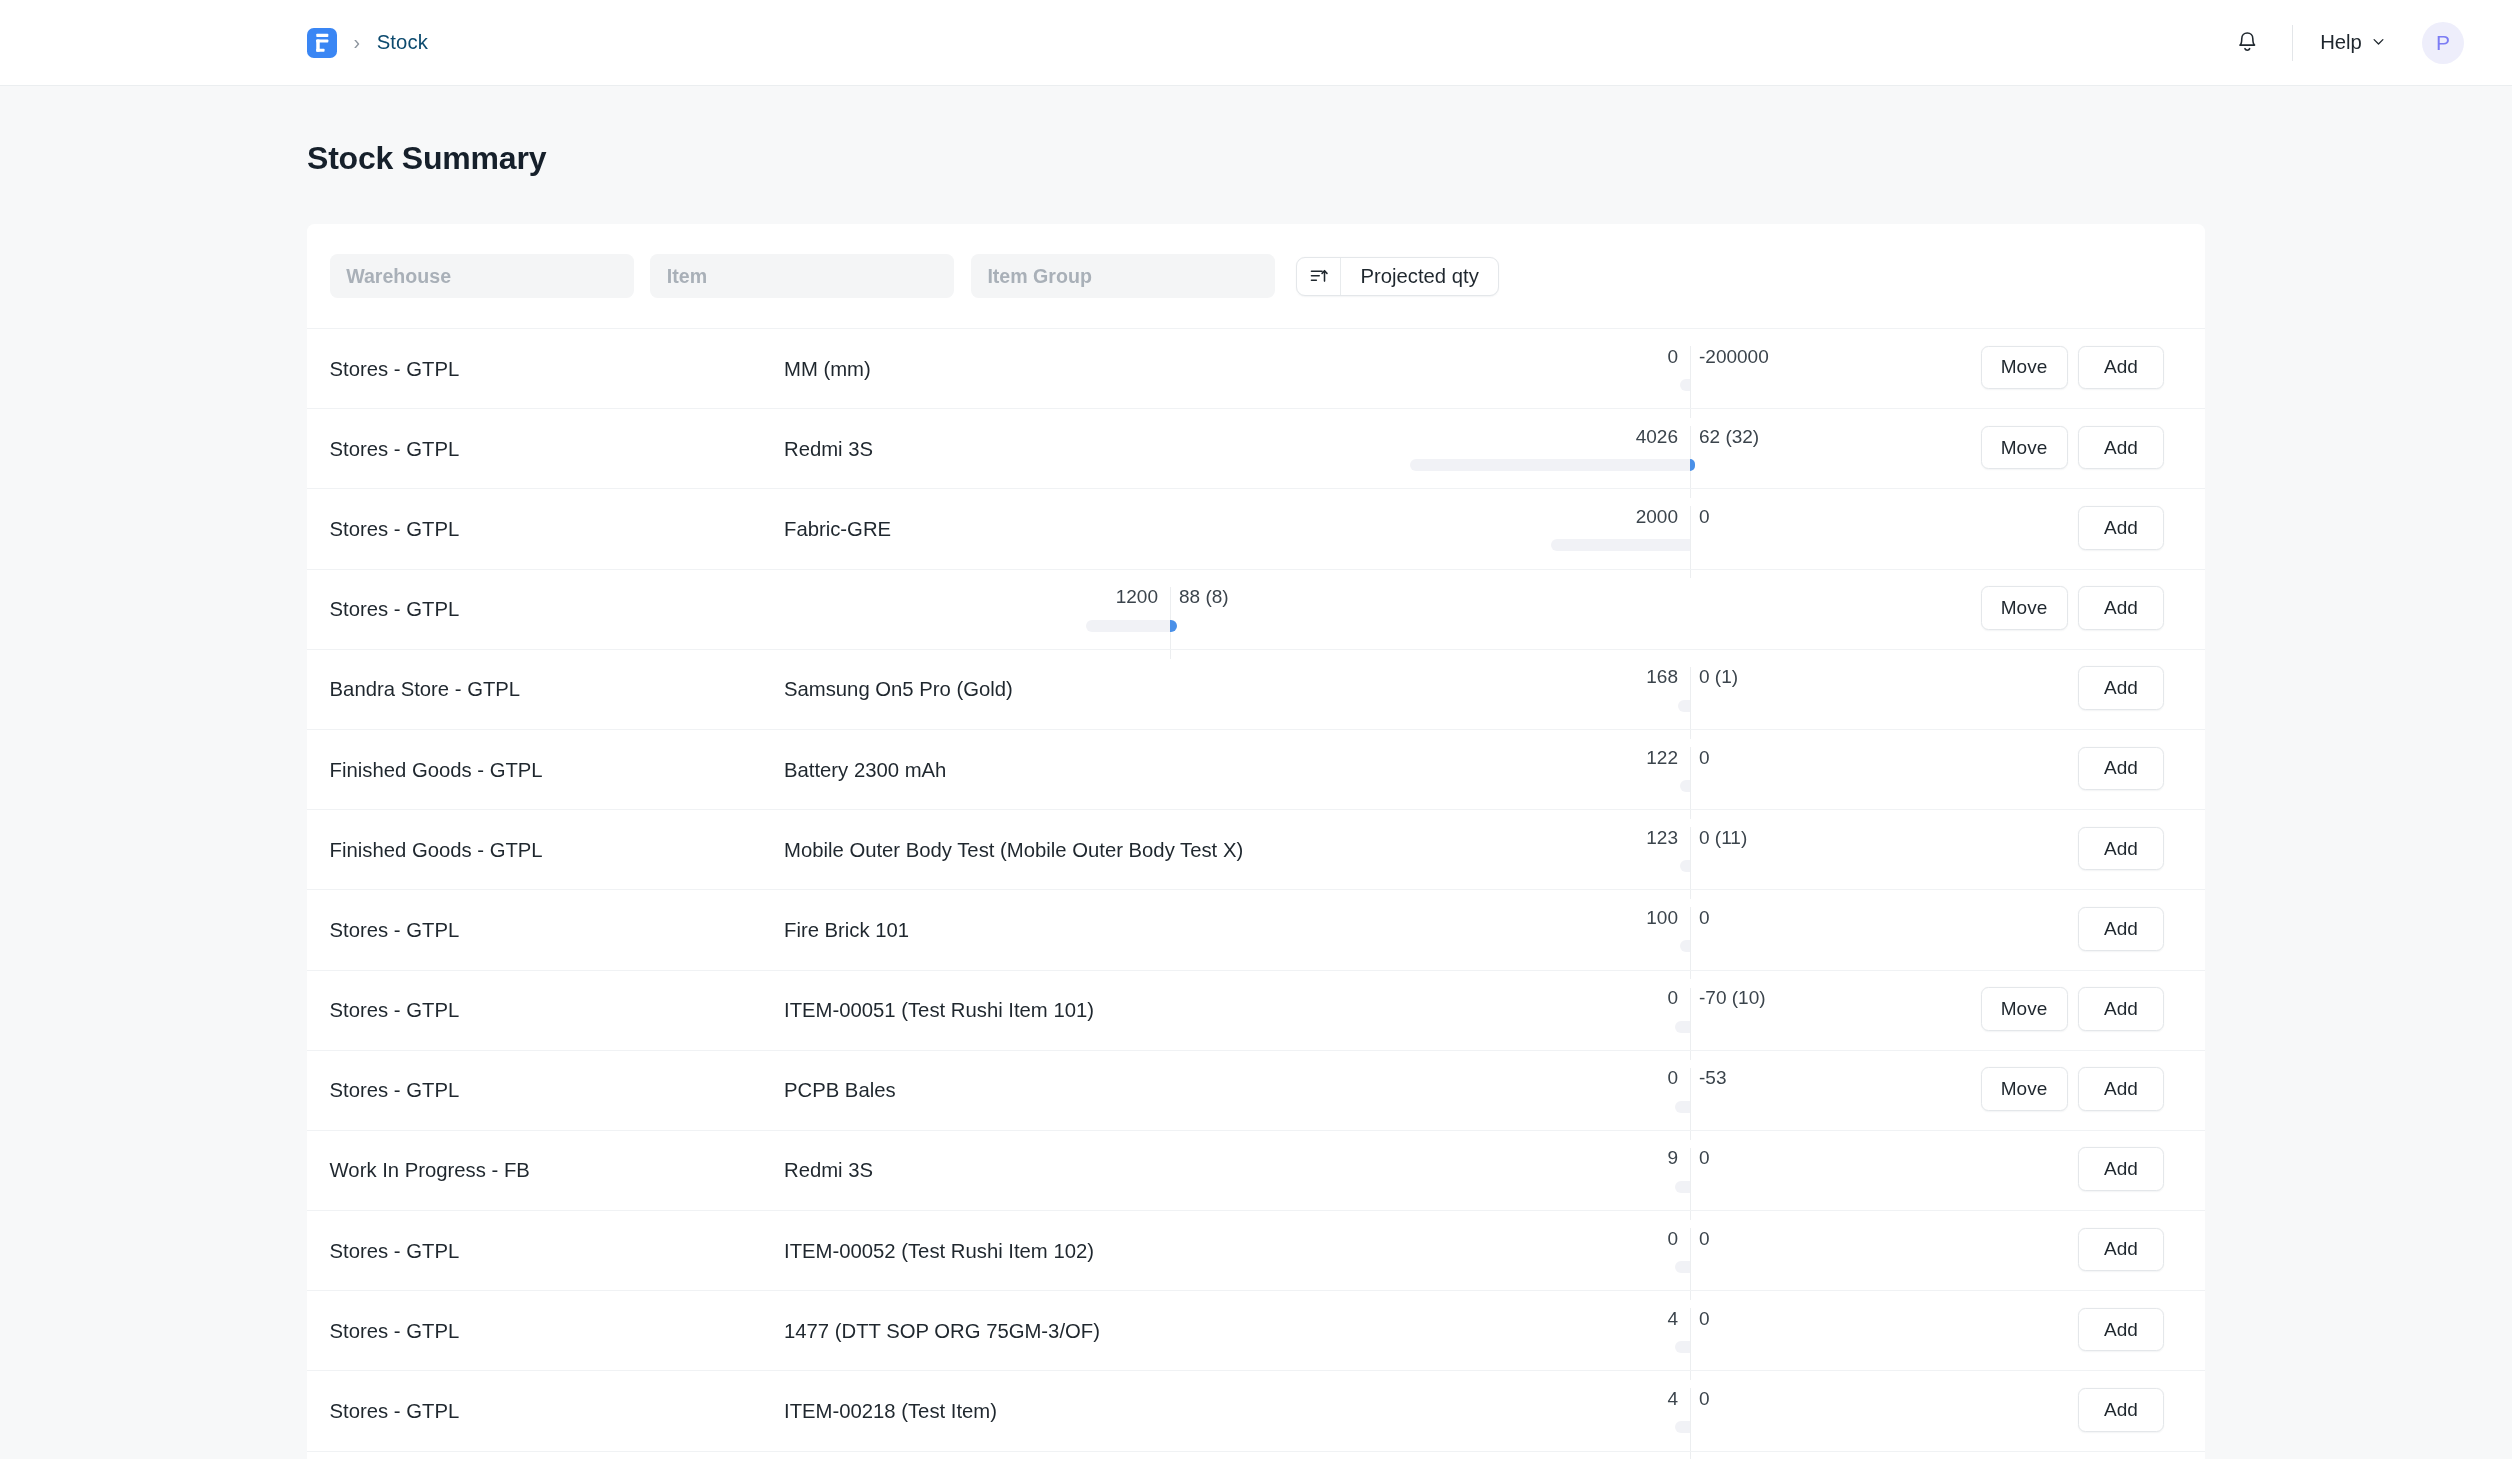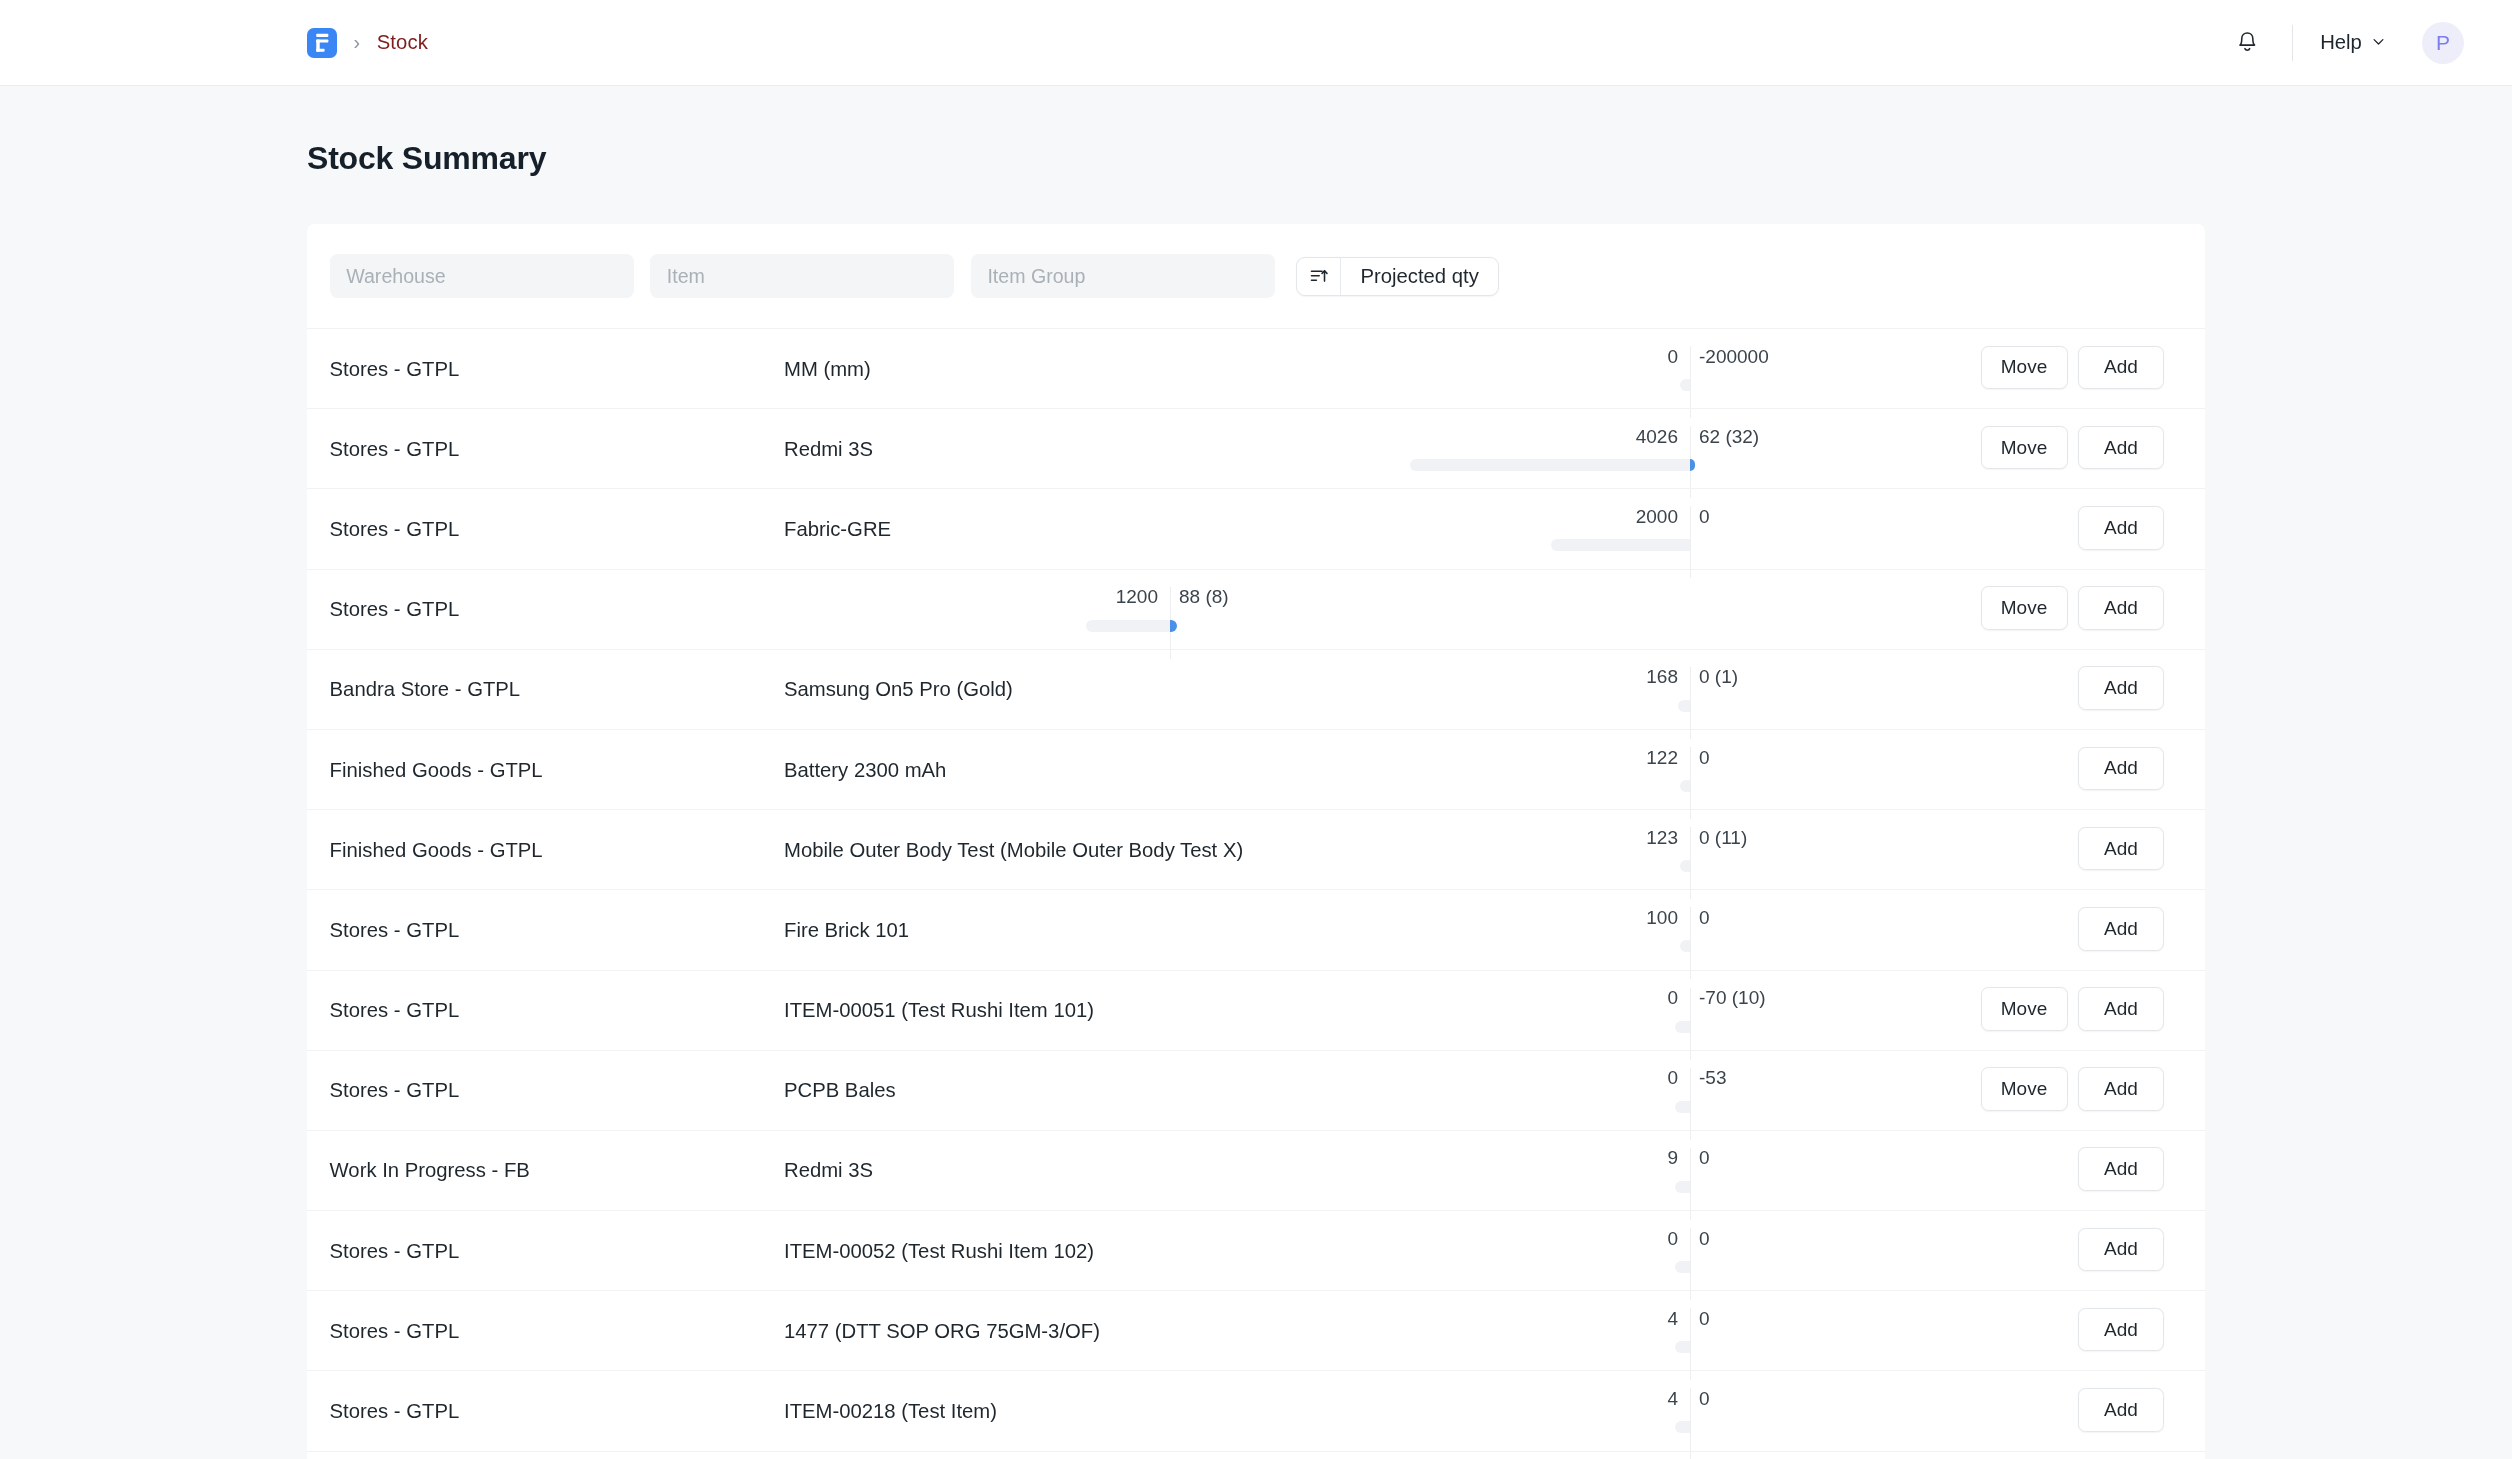--- a/index.html
+++ b/index.html
@@ -26,21 +26,21 @@
     width: 30px; height: 30px;
     background: #3a86f4;
     border-radius: 6.8px;
     display: flex; align-items: center; justify-content: center;
   }
   .app-logo svg { display:block; }
   .bc-sep {
     color: #8d959e; font-size: 19.6px; margin: 0 16.6px 0 16.6px;
     font-weight: 400; line-height: 1;
   }
-  .bc-item { font-size: 20.3px; color: #7f1d1d; letter-spacing: 0.1px; }
+  .bc-item { font-size: 20.3px; color: #0c4a6e; letter-spacing: 0.1px; }
 
   .nav-right {
     margin-left: auto;
     display: flex; align-items: center; gap: 0;
   }
   .searchbox {
     width: 449px; height: 50px;
     background: #f4f5f6;
     border-radius: 9px;
     display: flex; align-items: center;
@@ -92,20 +92,21 @@
     gap: 16.6px;
   }
   .filter-input {
     width: 304px; height: 44px;
     background: #f4f5f6;
     border: none; border-radius: 7.5px;
     padding: 0 16.6px;
     font-size: 19.6px;
     color: #1f272e;
     font-family: "Liberation Sans", sans-serif;
+    font-weight: bold;
   }
   .filter-input::placeholder { color: #a9b0b8; }
   .sort-group {
     display: flex; align-items: stretch;
     height: 39px;
     background: #ffffff;
     border: 0.8px solid #e4e7ea;
     border-radius: 9px;
     margin-left: 4.5px;
     box-shadow: 0 0.8px 1.5px rgba(25,39,52,.05);

